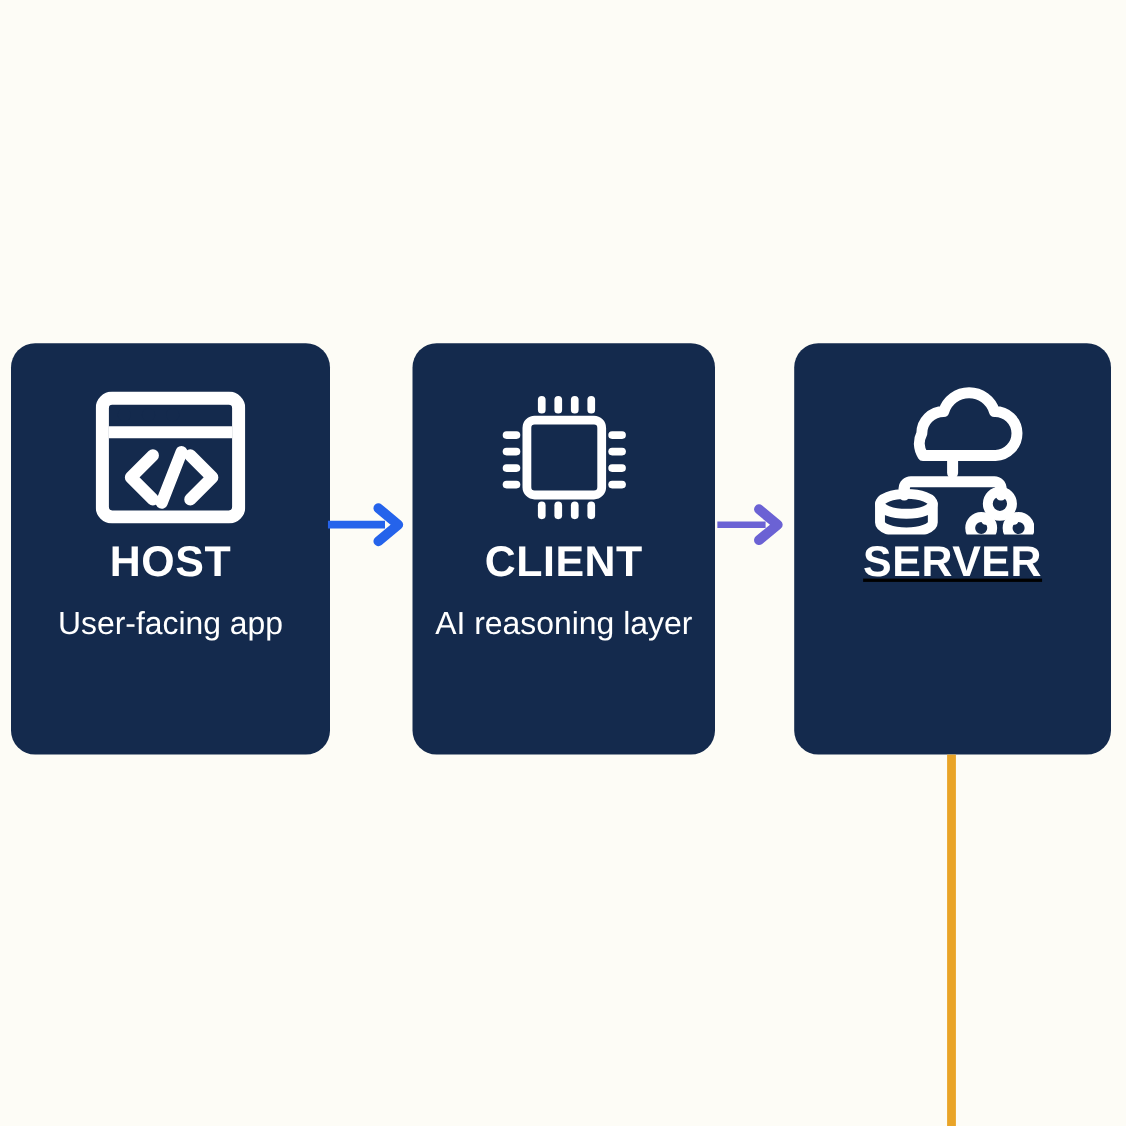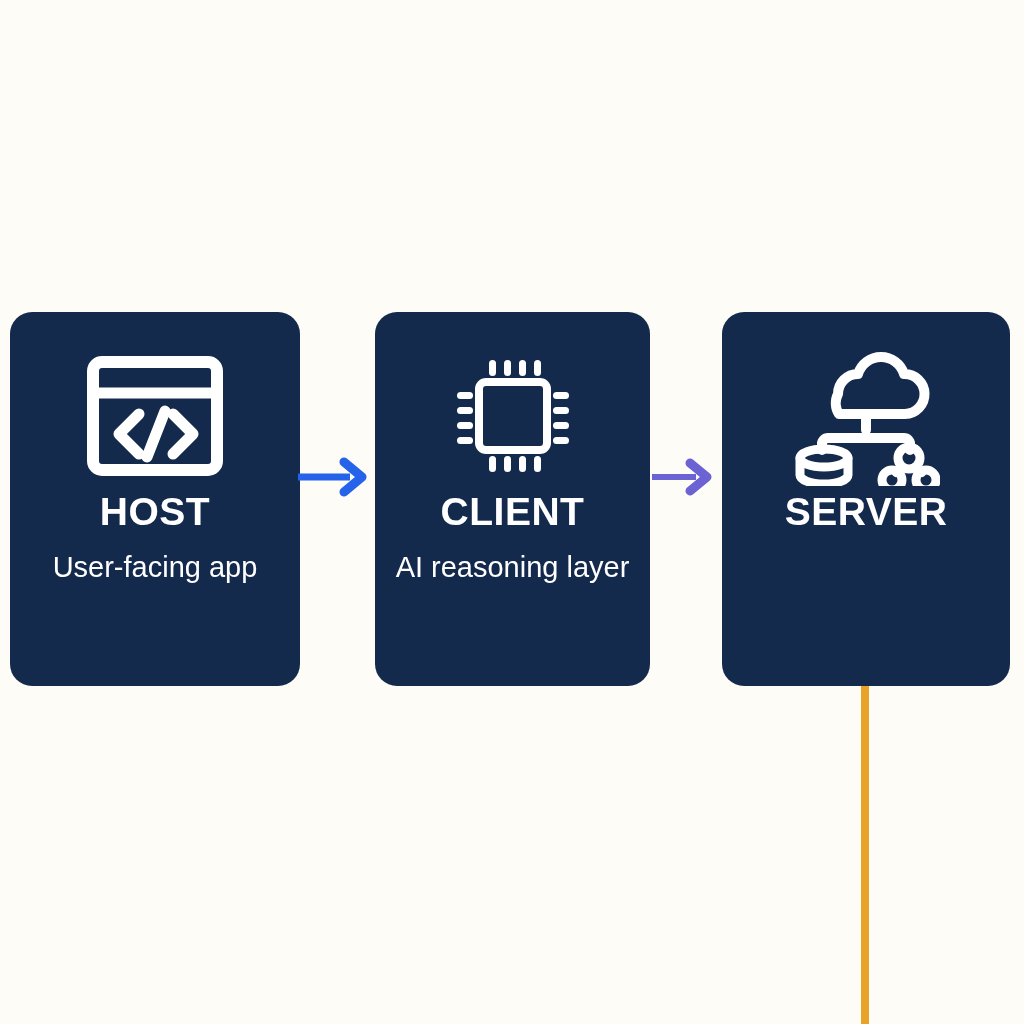--- a/index.html
+++ b/index.html
@@ -26,21 +26,21 @@
     background: #142a4d;
     border-radius: 22px;
     display: flex;
     flex-direction: column;
     align-items: center;
     box-sizing: border-box;
     overflow: hidden;
   }
   .card-host   { left: 10px;  top: 312px; width: 290px; height: 374px; }
   .card-client { left: 375px; top: 312px; width: 275px; height: 374px; }
-  .card-server { left: 722px; top: 312px; width: 288px; height: 374px; }
+  .card-server { left: 722px; top: 312px; width: 288px; height: 374px; text-decoration: underline; }
 
   .icon-wrap {
     margin-top: 34px;
     height: 140px;
     display: flex;
     align-items: center;
     justify-content: center;
   }
   .card-title {
     color: #ffffff;

